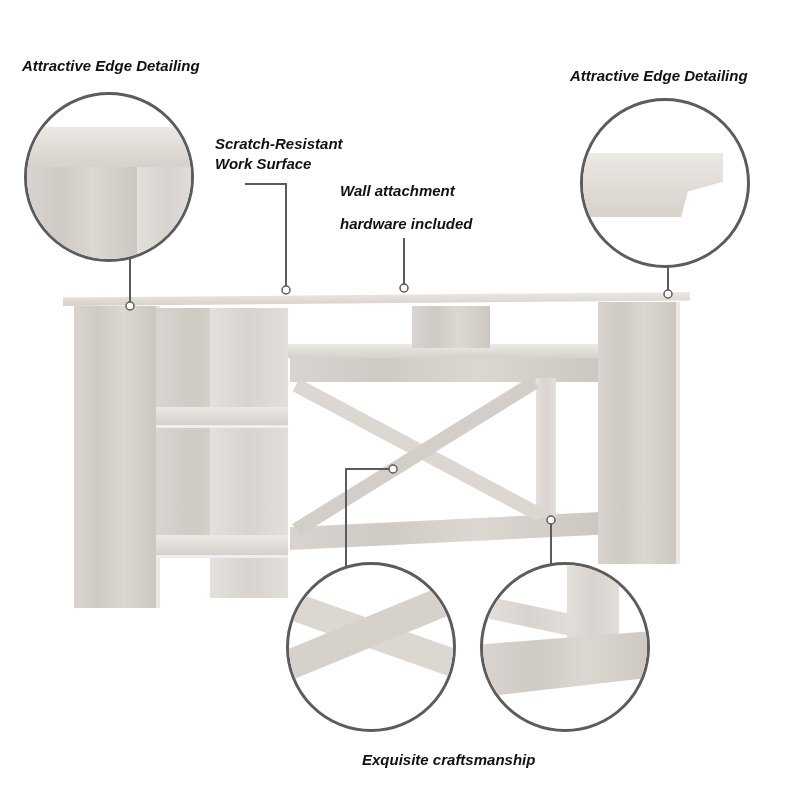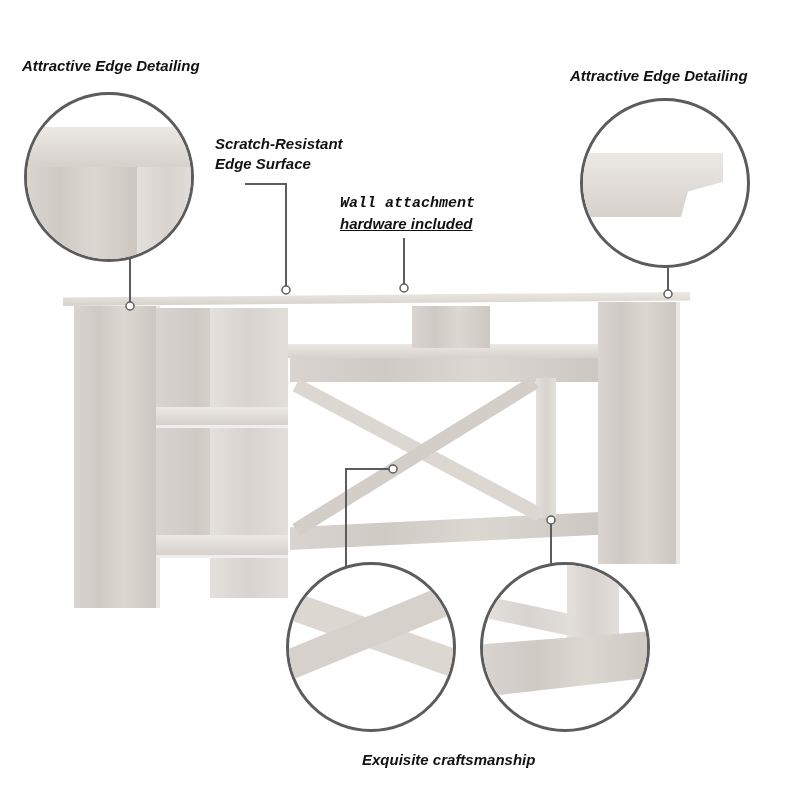--- a/index.html
+++ b/index.html
@@ -11,23 +11,23 @@
   .woodtop { background: linear-gradient(180deg,#ece8e3,#d6d1cb); }
   .abs { position:absolute; }
   svg { position:absolute; left:0; top:0; }
 </style>
 </head>
 <body>
 
 <div class="label" style="left:22px;top:56px;">Attractive Edge Detailing</div>
 <div class="label" style="left:570px;top:66px;">Attractive Edge Detailing</div>
 <div class="label" style="left:215px;top:134px;">Scratch-Resistant</div>
-<div class="label" style="left:215px;top:154px;">Edge Surface</div>
-<div class="label" style="left:340px;top:194px;font-family:Liberation Mono, monospace;">Wall attachment</div>
-<div class="label" style="left:340px;top:214px;text-decoration:underline;">hardware included</div>
+<div class="label" style="left:215px;top:154px;">Work Surface</div>
+<div class="label" style="left:340px;top:181px;">Wall attachment</div>
+<div class="label" style="left:340px;top:214px;">hardware included</div>
 <div class="label" style="left:362px;top:750px;">Exquisite craftsmanship</div>
 
 <div>
 
   <div class="abs woodtop" style="left:63px;top:292px;width:627px;height:14px;clip-path:polygon(0 40%,100% 0,100% 60%,0 100%);"></div>
 
   <div class="abs wood" style="left:74px;top:306px;width:82px;height:302px;border-right:4px solid #eae6e1;"></div>
 
   <div class="abs wood" style="left:156px;top:308px;width:132px;height:250px;"></div>
   <div class="abs woodlight" style="left:210px;top:308px;width:78px;height:290px;"></div>

